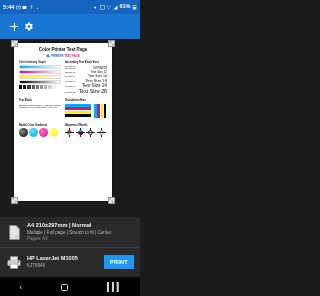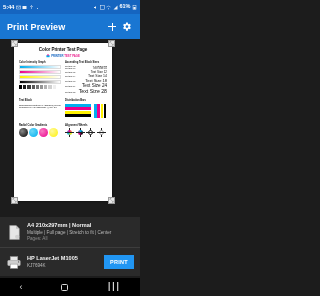--- a/index.html
+++ b/index.html
@@ -103,21 +103,21 @@
     padding: 4px 6px; letter-spacing: .3px; border: none; flex: 0 0 auto;
   }
 
   
   .navbar {
     position: absolute; left: 0; bottom: 0; width: 140px; height: 18px;
     background: #000; display: flex; align-items: center; justify-content: space-around;
   }
   .nav-b { color: #d8d8d8; font-size: 9px; line-height: 1; }
   .nav-home { width: 7px; height: 7px; border: 1.2px solid #d8d8d8; border-radius: 1.5px; }
-  .nav-rec { letter-spacing: 1px; font-size: 12px; }
+  .nav-rec { letter-spacing: 1px; font-size: 14px; font-weight: bold; }
 </style>
 </head>
 <body>
 
 <div id="app">
 
   <div class="statusbar">
     <div class="sb-left">
       <span class="sb-clock">5:44</span>
       <svg class="sb-ico" viewBox="0 0 10 10">
@@ -150,21 +150,20 @@
         </svg>
       <span class="sb-batt">61%</span>
       <svg class="sb-ico" viewBox="0 0 10 10">
           <rect x="2" y="1" width="6" height="8" fill="none" stroke="#fff" stroke-width="1"></rect>
           <rect x="2.8" y="4" width="4.4" height="4.2" fill="#fff"></rect>
         </svg>
     </div>
   </div>
 
   <div class="appbar">
-    <div class="appbar-title">Print Preview</div>
     <div class="appbar-act">
       <span class="plus"></span>
     </div>
     <div class="appbar-act">
       <svg width="11" height="11" viewBox="0 0 24 24">
         <path fill="#fff" d="M19.4 13a7.8 7.8 0 000-2l2.1-1.6-2-3.5-2.5 1a7.7 7.7 0 00-1.7-1L15 3H11l-.3 2.9c-.6.2-1.2.6-1.7 1l-2.5-1-2 3.5L6.6 11a7.8 7.8 0 000 2l-2.1 1.6 2 3.5 2.5-1c.5.4 1.1.8 1.7 1L11 21h4l.3-2.9c.6-.2 1.2-.6 1.7-1l2.5 1 2-3.5zM13 15a3 3 0 110-6 3 3 0 010 6z"></path>
       </svg>
     </div>
   </div>
 

